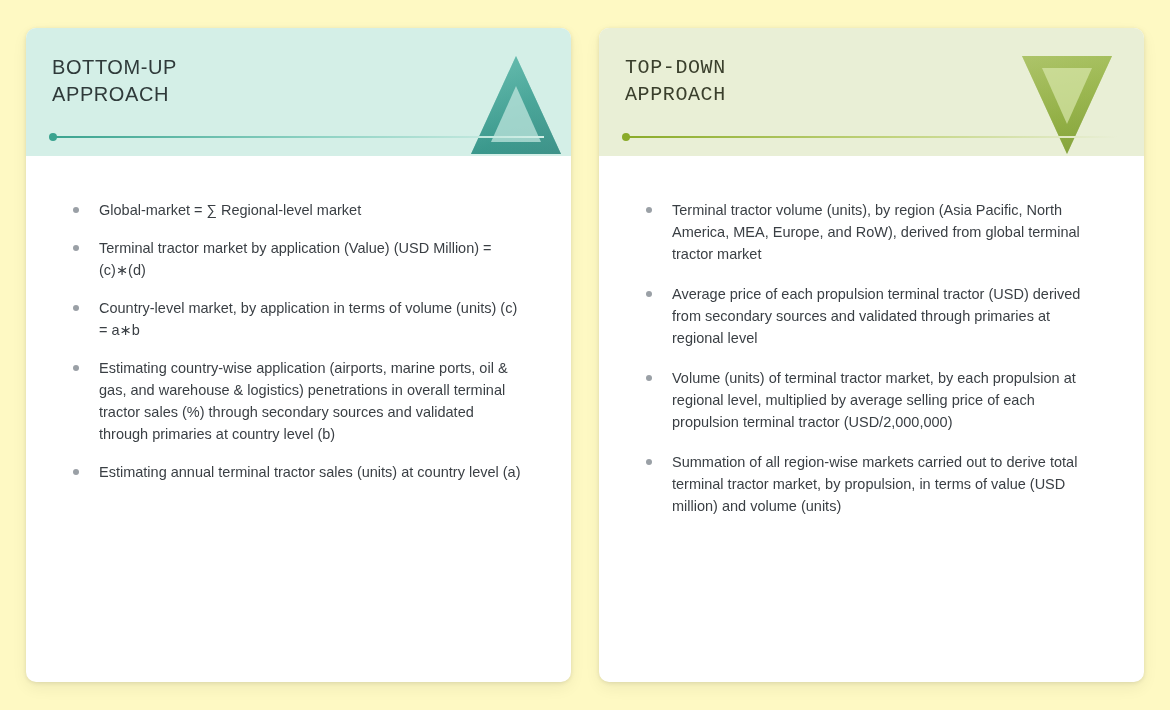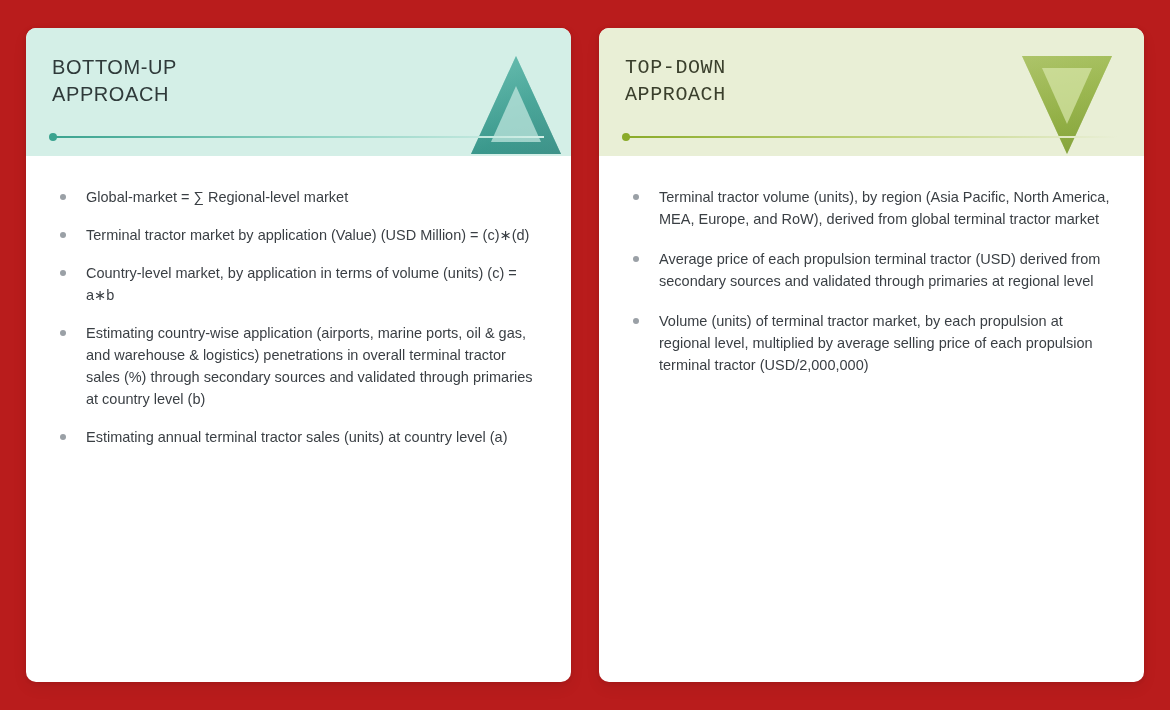--- a/index.html
+++ b/index.html
@@ -14,21 +14,21 @@
     overflow: hidden;
   }
   .board {
     position: relative;
     width: 1170px;
     height: 710px;
     box-sizing: border-box;
     padding: 28px 26px;
     display: flex;
     gap: 28px;
-    background: #b91c1c;
+    background: #fef9c3;
   }
   .panel {
     position: relative;
     width: 545px;
     background: #ffffff;
     border-radius: 10px;
     box-shadow: 0 1px 4px rgba(0,0,0,0.10), 0 6px 16px rgba(0,0,0,0.06);
     overflow: hidden;
     display: flex;
     flex-direction: column;
@@ -86,21 +86,21 @@
     z-index: 1;
   }
 
   .panel-body {
     flex: 1;
     box-sizing: border-box;
     padding: 26px 30px 20px 26px;
   }
   ul.bullets {
     list-style: none;
-    margin: 4px;
+    margin: 17px;
     padding: 0;
   }
   ul.bullets li {
     position: relative;
     padding-left: 30px;
     margin-bottom: 16px;
     font-size: 14.5px;
     line-height: 22px;
     color: #3a3f44;
   }
@@ -178,17 +178,18 @@
       </div>
       <div class="panel-title">TOP-DOWN
 APPROACH</div>
       <div class="rule"></div>
     </div>
     <div class="panel-body">
       <ul class="bullets">
         <li>Terminal tractor volume (units), by region (Asia Pacific, North America, MEA, Europe, and RoW), derived from global terminal tractor market</li>
         <li>Average price of each propulsion terminal tractor (USD) derived from secondary sources and validated through primaries at regional level</li>
         <li>Volume (units) of terminal tractor market, by each propulsion at regional level, multiplied by average selling price of each propulsion terminal tractor (USD/2,000,000)</li>
+        <li>Summation of all region-wise markets carried out to derive total terminal tractor market, by propulsion, in terms of value (USD million) and volume (units)</li>
       </ul>
     </div>
   </div>
 
 </div>
 
 </body></html>

